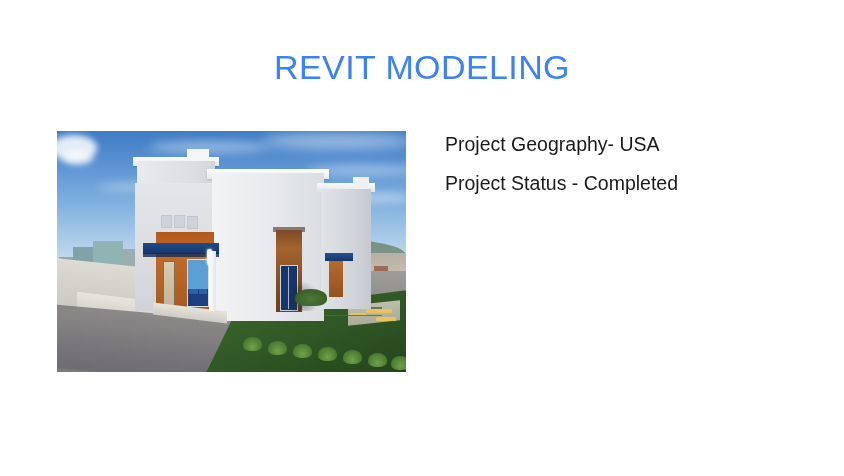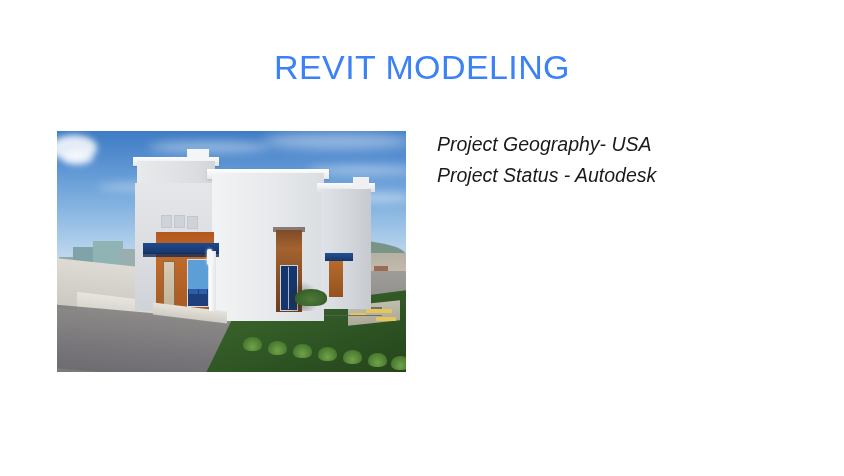--- a/index.html
+++ b/index.html
@@ -425,27 +425,26 @@
     text-align: justify;
     text-justify: inter-word;
     font-weight: 400;
   }
   .body-paragraph::after {
     content: "";
     display: inline-block;
     width: 100%;
   }
   .meta-line {
-    margin: 0;
+    margin: 8px;
     font-size: 19.5px;
     line-height: 31px;
     color: #1a1a1a;
     text-align: left;
     white-space: nowrap;
-    font-style: italic;
   }
   .meta-line.first { margin-top: 5px; }
 </style>
 </head>
 <body>
 
 <div class="slide">
 
   <div class="slide-title">REVIT MODELING</div>
 
@@ -545,16 +544,16 @@
       <div class="shrub" style="left:261px; top:216px;"></div>
       <div class="shrub" style="left:286px; top:219px;"></div>
       <div class="shrub" style="left:311px; top:222px;"></div>
       <div class="shrub" style="left:334px; top:225px;"></div>
 
     </div>
   </div>
 
   <div class="text-block">
     <p class="meta-line first">Project Geography- USA</p>
-    <p class="meta-line">Project Status - Autodesk</p>
+    <p class="meta-line">Project Status - Completed</p>
   </div>
 
 </div>
 
 </body></html>

